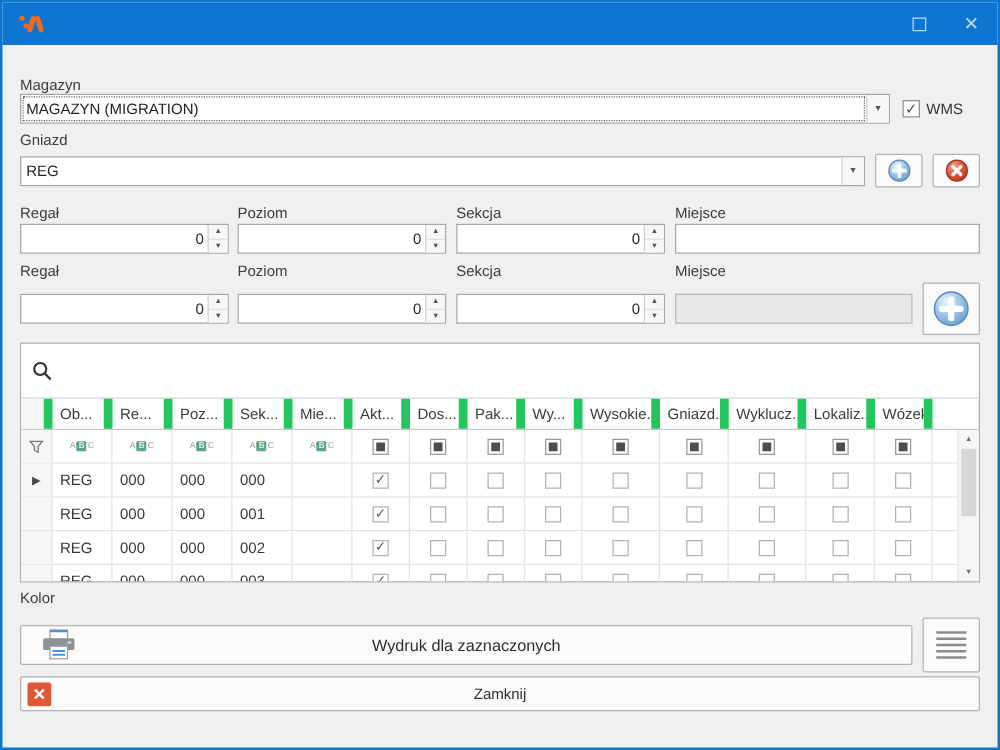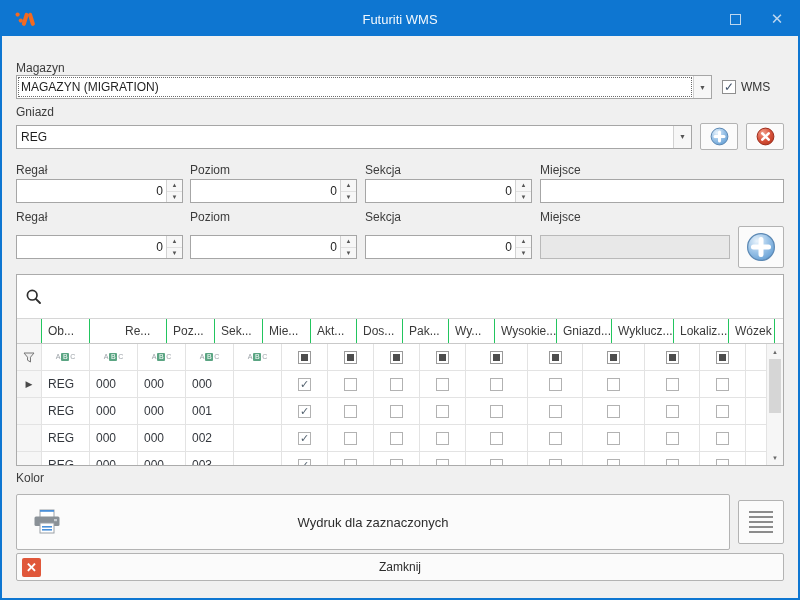--- a/index.html
+++ b/index.html
@@ -43,21 +43,21 @@
   .lblw{width:167px;flex:none}
   
   .grid{margin-top:6px;border:1px solid #ababab;background:#fff;height:192px;position:relative;overflow:hidden}
   .gpanel{height:43px;display:flex;align-items:center;padding:0 8px;color:#a9a9a9;font-size:13px;background:#fff}
   .gpanel .gtext{flex:1}
   .hrow,.frw,.grow{display:flex}
   .hrow{height:26px;border-top:1px solid #d6d6d6;border-bottom:1px solid #c9c9c9}
   .frw{height:27px;border-bottom:1px solid #e3e3e3}
   .grow{height:27px;border-bottom:1px solid #e3e3e3}
   .gcell{flex:none;border-right:1px solid #e3e3e3;font-size:12px;color:#33373d;display:flex;align-items:center;padding:0 0 0 6px;overflow:hidden;white-space:nowrap}
-  .ghead{color:#3a3a3a;border-right:1px solid #22c55e;padding-left:6px}
+  .ghead{color:#3a3a3a;border-right:7px solid #22c55e;padding-left:6px}
   .gc-center{justify-content:center;padding:0}
   .ind{width:25px;background:#f6f6f6;justify-content:center;padding:0}
   .gfill{flex:1;border-right:none}
   .cur{font-size:9px;color:#4a4a4a}
   .cb{width:13px;height:13px;border:1px solid #b2b2b2;background:#fff;display:inline-flex;align-items:center;justify-content:center}
   .cb.on::before{content:"✓";font-size:11px;color:#52616e;line-height:11px}
   .indet{width:13px;height:13px;border:1px solid #9a9a9a;background:#fff;display:inline-flex;align-items:center;justify-content:center}
   .indet::before{content:"";width:7px;height:7px;background:#4d4d4d}
   .abc{display:inline-flex;align-items:center;font-size:7px;line-height:8px}
   .abc i{font-style:normal;color:#9aa0a6}
@@ -68,21 +68,21 @@
   .varr.up::before{content:"▲";font-size:6px;color:#6a6a6a}
   .varr.dn::before{content:"▼";font-size:6px;color:#6a6a6a}
   .vthumb{height:54px;background:#d6d6d6;margin:0 2px}
   .vtrack{flex:1}
   
   .kcombo{width:374px;flex:none}
   .swatch{width:46px;height:13px;border:1px solid #5f5f5f;background:#fff;margin-left:4px;align-self:center}
   .btn{background:#fbfbfb;border:1px solid #b3b3b3;border-radius:2px;display:flex;align-items:center;justify-content:center;position:relative;font-size:12px;color:#2d2d2d}
   .btn .bicon{position:absolute;left:9px;display:flex;align-items:center}
   .ustaw{flex:1;height:25px;margin-left:8px}
-  .printbtn{flex:1;height:56px;font-size:13px}
+  .printbtn{flex:1;height:32px;font-size:13px}
   .printbtn .bicon{left:16px}
   .hamb{width:46px;height:44px;margin-left:8px;flex-direction:column;gap:2.5px}
   .hamb .bar{width:24px;height:2.5px;background:#8c8c8c}
   .closebtn{height:28px;margin-top:3px}
   .closebtn .bicon{left:5px}
   .redx{width:19px;height:19px;background:#e0573a;border-radius:2px;display:flex;align-items:center;justify-content:center}
   .redx::before{content:"✕";color:#fff;font-size:13px;font-weight:bold;line-height:13px}
   .mt25{margin-top:25px}.mb5{margin-bottom:5px}.mt6{margin-top:6px}
   .mt13{margin-top:13px}.mb2{margin-bottom:2px}.mt7{margin-top:7px}.mt5{margin-top:5px}.mt9{margin-top:9px}
 </style>
@@ -110,21 +110,20 @@
     <span style="display:flex">
       <svg width="24" height="19" viewBox="0 0 24 19">
         <g fill="#f26a22">
           <circle cx="3.6" cy="4.6" r="2.1"></circle>
           <circle cx="6.8" cy="10.6" r="2.1"></circle>
           <rect x="9.2" y="2.6" width="4.1" height="13.5" rx="2" transform="rotate(17 11.2 9.3)"></rect>
           <rect x="15.4" y="2.6" width="4.1" height="13.5" rx="2" transform="rotate(-17 17.4 9.3)"></rect>
         </g>
       </svg>
     </span>
-    <div class="tb-title">Futuriti WMS</div>
     <div class="tb-btns">
       <div class="tb-btn">
           <span class="max-box"></span>
         </div>
       <div class="tb-btn">
           <span>✕</span>
         </div>
     </div>
   </div>
 
@@ -260,21 +259,21 @@
         <span style="display:flex">
           <svg width="17" height="17" viewBox="0 0 17 17">
             <circle cx="7.2" cy="7.2" r="4.8" fill="none" stroke="#2e2e2e" stroke-width="1.7"></circle>
             <path d="M10.8 10.8L15 15" stroke="#2e2e2e" stroke-width="1.9" stroke-linecap="round"></path>
           </svg>
         </span>
       </div>
       <div class="hrow" id="ghr">
           <div class="gcell ind ghead"></div>
           <div class="gcell ghead" style="width: 48px;">Ob...</div>
-          <div class="gcell ghead" style="width: 48px; margin-left: 29px;">Re...</div>
+          <div class="gcell ghead" style="width: 48px;">Re...</div>
           <div class="gcell ghead" style="width: 48px;">Poz...</div>
           <div class="gcell ghead" style="width: 48px;">Sek...</div>
           <div class="gcell ghead" style="width: 48px;">Mie...</div>
           <div class="gcell ghead" style="width: 46px;">Akt...</div>
           <div class="gcell ghead" style="width: 46px;">Dos...</div>
           <div class="gcell ghead" style="width: 46px;">Pak...</div>
           <div class="gcell ghead" style="width: 46px;">Wy...</div>
           <div class="gcell ghead" style="width: 62px;">Wysokie...</div>
           <div class="gcell ghead" style="width: 55px;">Gniazd...</div>
           <div class="gcell ghead" style="width: 62px;">Wyklucz...</div>

